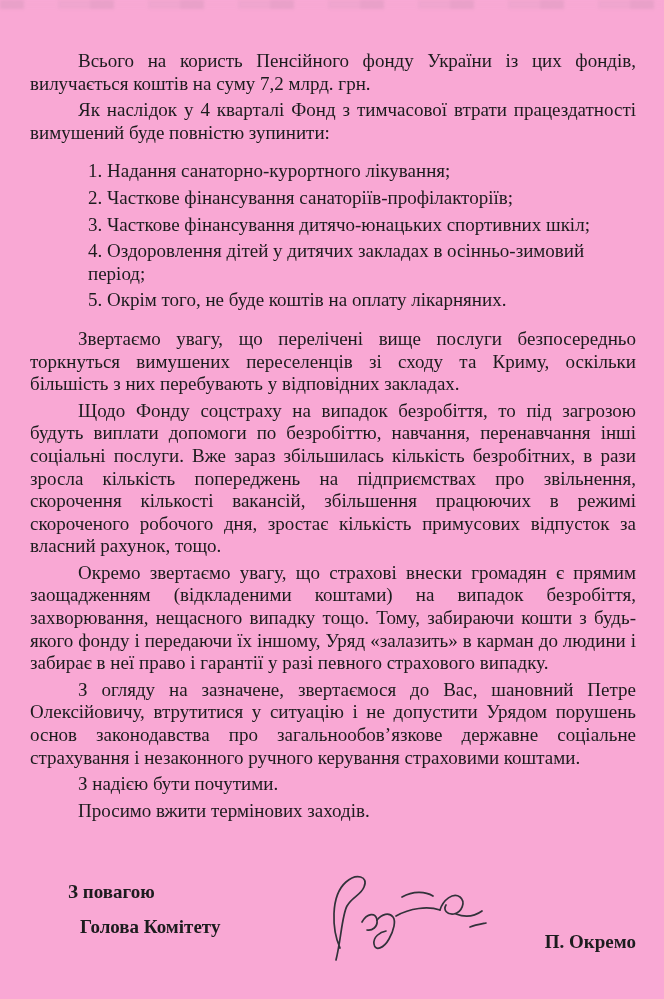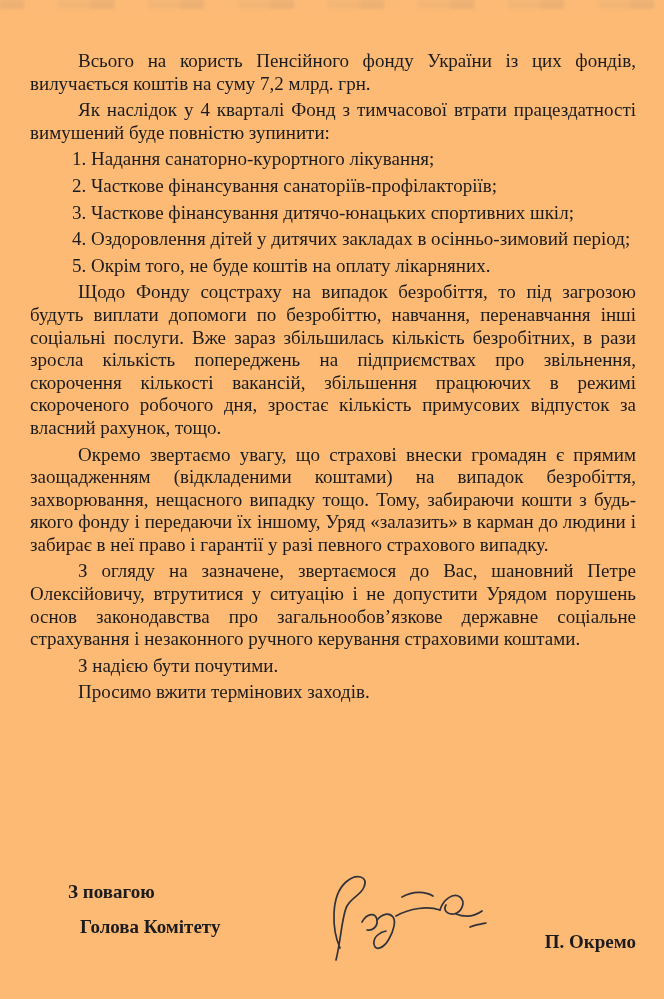--- a/index.html
+++ b/index.html
@@ -1,20 +1,20 @@
 <!DOCTYPE html>
 <html><head>
 <meta charset="utf-8">
 <style>
   html, body { margin: 0; padding: 0; background: #ffffff; }
   .page {
     position: relative;
     width: 664px;
     height: 999px;
-    background: #fdba74;
+    background: #f9a8d4;
     overflow: hidden;
     font-family: "Liberation Serif", "DejaVu Serif", serif;
     color: #1c1c1e;
   }
   .scan-edge {
     position: absolute;
     top: 0; left: 0; right: 0;
     height: 9px;
     background: repeating-linear-gradient(90deg,
       rgba(110,110,118,0.22) 0 24px,
@@ -30,21 +30,21 @@
     width: 606px;
     font-size: 19px;
     line-height: 22.6px;
     text-align: justify;
   }
   .para {
     margin: 0 0 4px 0;
     text-indent: 48px;
   }
   .para.short { text-align: left; }
-  .list { margin: 0; }
+  .list { margin: 16px; }
   .list-item {
     margin: 0 0 4px 0;
     padding-left: 42px;
     text-align: left;
   }
   .closing {
     position: absolute;
     left: 68px;
     top: 880px;
     width: 568px;
@@ -78,20 +78,21 @@
     <p class="para">Як наслідок у 4 кварталі Фонд з тимчасової втрати працездатності вимушений буде повністю зупинити:</p>
 
     <div class="list">
       <p class="list-item">1. Надання санаторно-курортного лікування;</p>
       <p class="list-item">2. Часткове фінансування санаторіїв-профілакторіїв;</p>
       <p class="list-item">3. Часткове фінансування дитячо-юнацьких спортивних шкіл;</p>
       <p class="list-item">4. Оздоровлення дітей у дитячих закладах в осінньо-зимовий період;</p>
       <p class="list-item">5. Окрім того, не буде коштів на оплату лікарняних.</p>
     </div>
 
+    <p class="para">Звертаємо увагу, що перелічені вище послуги безпосередньо торкнуться вимушених переселенців зі сходу та Криму, оскільки більшість з них перебувають у відповідних закладах.</p>
     <p class="para">Щодо Фонду соцстраху на випадок безробіття, то під загрозою будуть виплати допомоги по безробіттю, навчання, перенавчання інші соціальні послуги. Вже зараз збільшилась кількість безробітних, в рази зросла кількість попереджень на підприємствах про звільнення, скорочення кількості вакансій, збільшення працюючих в режимі скороченого робочого дня, зростає кількість примусових відпусток за власний рахунок, тощо.</p>
     <p class="para">Окремо звертаємо увагу, що страхові внески громадян є прямим заощадженням (відкладеними коштами) на випадок безробіття, захворювання, нещасного випадку тощо. Тому, забираючи кошти з будь-якого фонду і передаючи їх іншому, Уряд «залазить» в карман до людини і забирає в неї право і гарантії у разі певного страхового випадку.</p>
     <p class="para">З огляду на зазначене, звертаємося до Вас, шановний Петре Олексійовичу, втрутитися у ситуацію і не допустити Урядом порушень основ законодавства про загальнообов’язкове державне соціальне страхування і незаконного ручного керування страховими коштами.</p>
     <p class="para short">З надією бути почутими.</p>
     <p class="para short">Просимо вжити термінових заходів.</p>
   </div>
 
   <div class="closing">
     <p class="closing-salutation">З повагою</p>
     <p class="closing-position">Голова Комітету</p>

